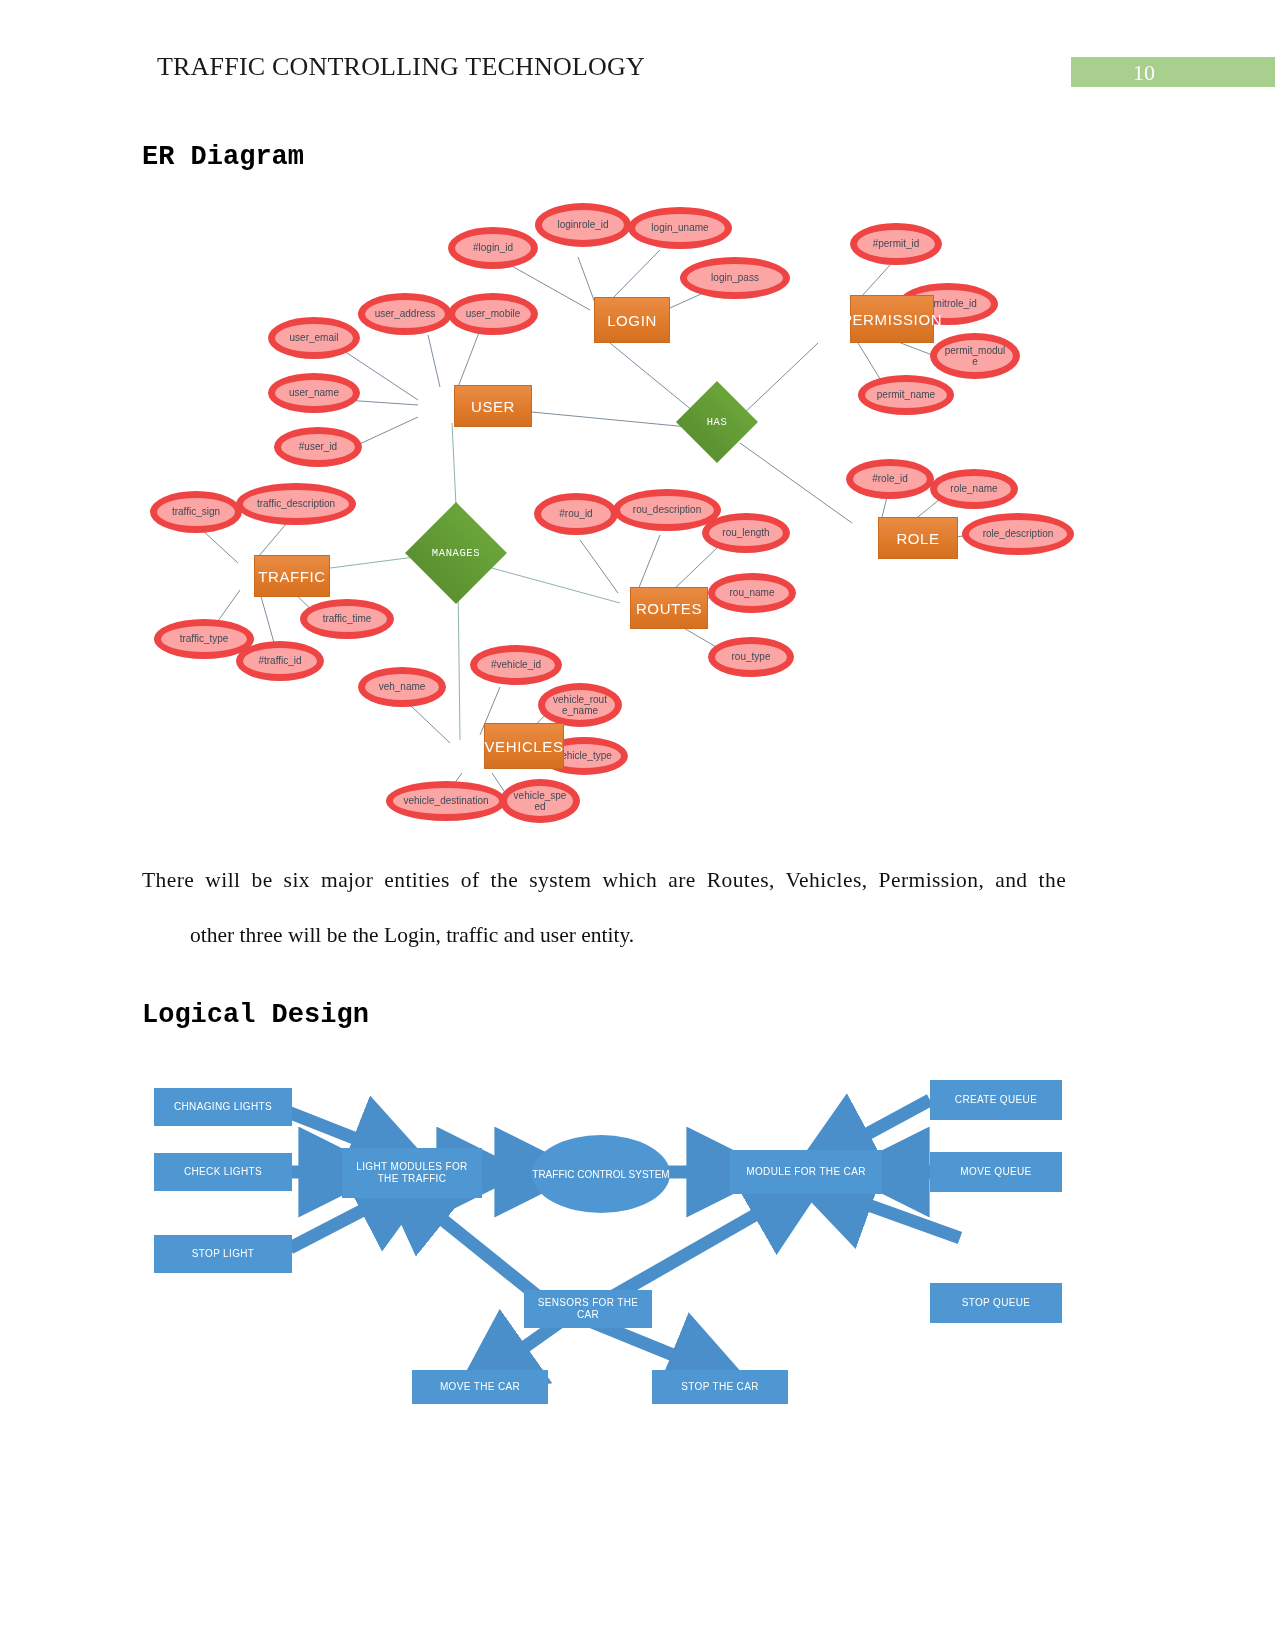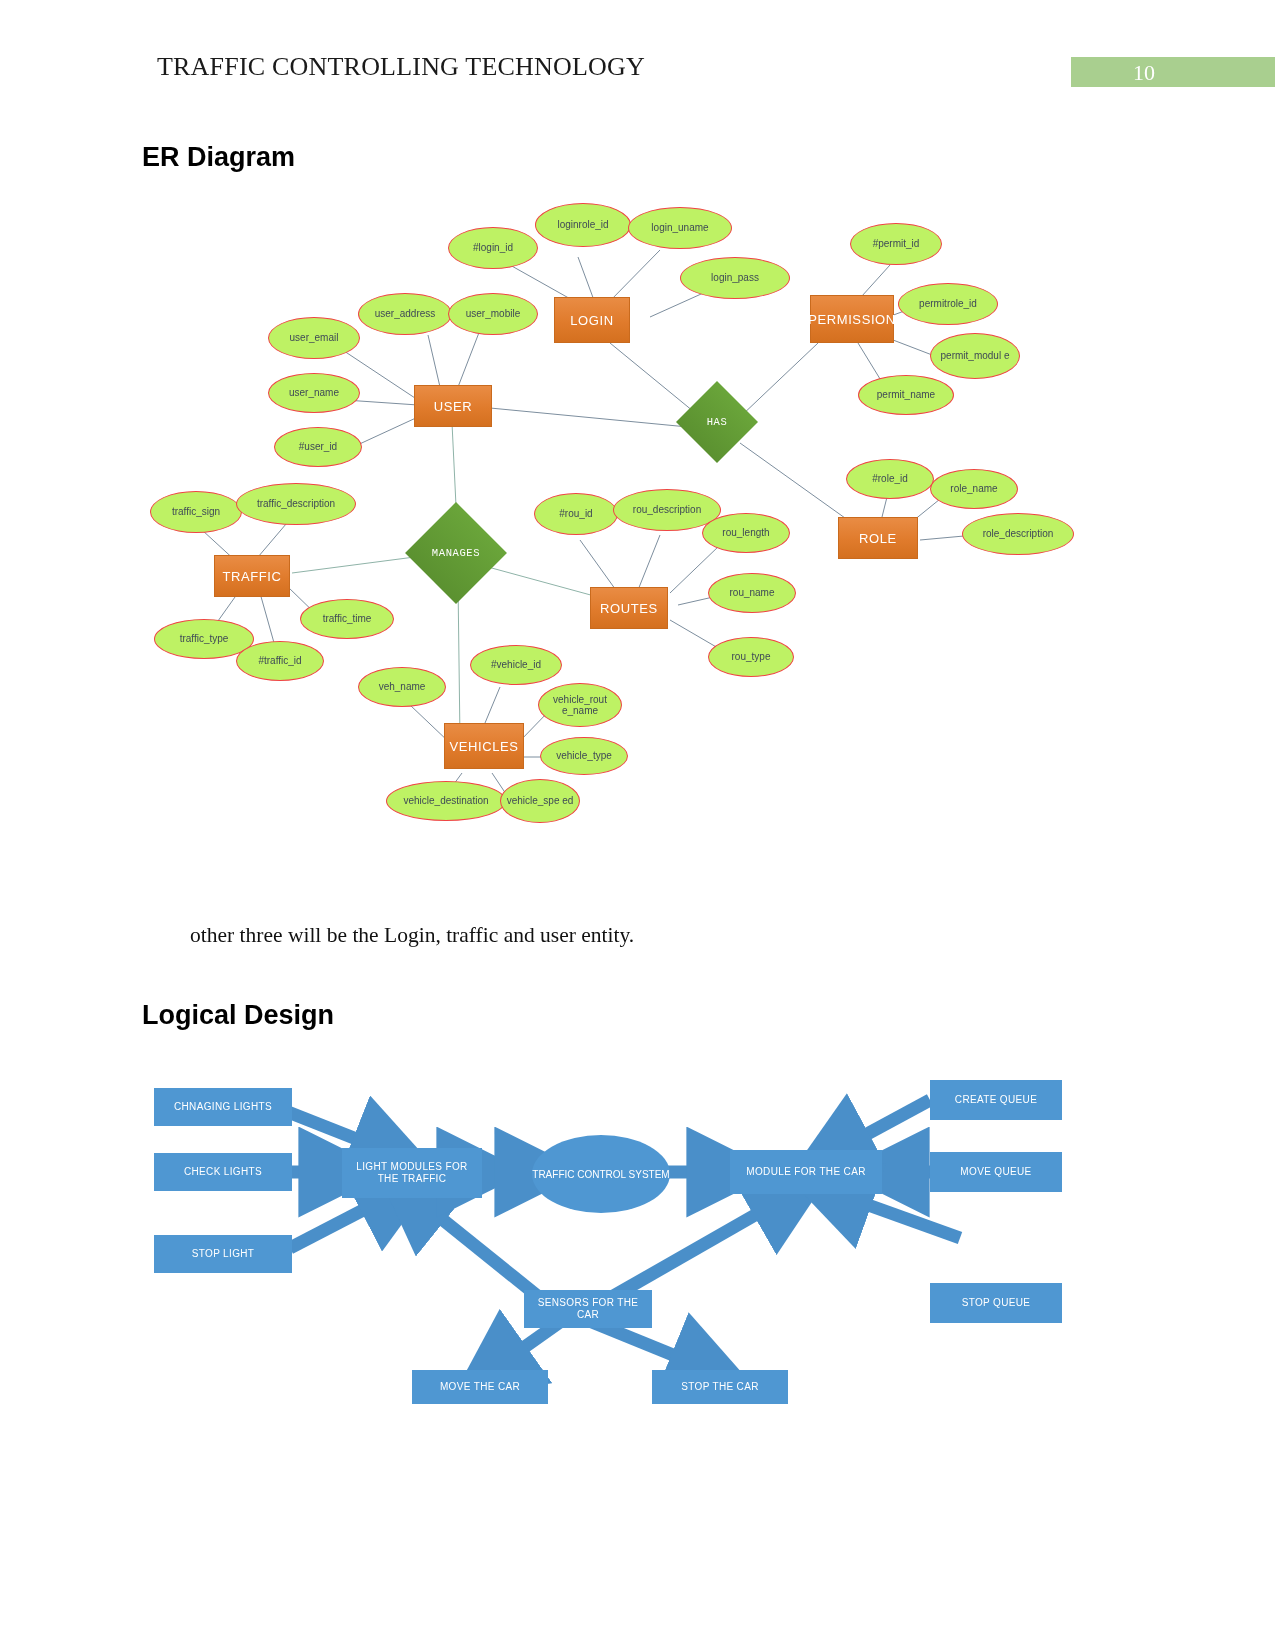--- a/index.html
+++ b/index.html
@@ -43,21 +43,21 @@
     position: absolute;
     left: 1085px; top: 60px;
     font-size: 22px;
     color: #ffffff;
     margin-left: 48px;
   }
 
   
   .h-sec {
     position: absolute;
-    font-family: Liberation Sans, sans-serif;
+    font-family: Liberation Mono, monospace;
     font-weight: bold;
     font-size: 27px;
     color: #000;
   }
   .h-er { left: 142px; top: 142px; }
   .h-ld { left: 142px; top: 1000px; }
 
   .body-line {
     position: absolute;
     font-size: 21.5px;
@@ -82,21 +82,22 @@
     align-items: center;
     justify-content: center;
     text-align: center;
     font-family: "Liberation Sans", sans-serif;
     color: #ffffff;
     letter-spacing: 0.6px;
   }
   .entity {
     background: linear-gradient(180deg,#e98c44 0%, #e07b2c 55%, #d4701f 100%);
     border: 1px solid #c96a1d;
-    font-size: 13px;
+    font-size: 15px;
+    margin-left: 40px;
   }
   .diamond-wrap {
     position: absolute;
   }
   .diamond-wrap .dm {
     position: absolute;
     left: 0; top: 0;
     width: 100%; height: 100%;
     background: linear-gradient(180deg,#6aa53a 0%,#5b9130 100%);
     transform: rotate(45deg);
@@ -108,23 +109,23 @@
     display: flex; align-items: center; justify-content: center;
     font-family: Liberation Mono, monospace;
     color: #fff;
     font-size: 10.5px;
     letter-spacing: 0.6px;
   }
 
   .attr {
     position: absolute;
     box-sizing: border-box;
-    border: 1px solid #ef4444;
+    border: 7px solid #ef4444;
     border-radius: 50%;
-    background: #bef264;
+    background: #fca5a5;
     display: flex;
     align-items: center;
     justify-content: center;
     text-align: center;
     font-family: "Liberation Sans", sans-serif;
     font-size: 10px;
     color: #3f4a56;
     line-height: 1.15;
     padding: 0 4px;
   }
@@ -290,20 +291,21 @@
     <div class="diamond-wrap" style="left:548px; top:198px; width:58px; height:58px;">
       <div class="dm"></div>
       <div class="dlabel">HAS</div>
     </div>
     <div class="diamond-wrap" style="left:280px; top:322px; width:72px; height:72px;">
       <div class="dm"></div>
       <div class="dlabel">MANAGES</div>
     </div>
   </div>
 
+  <div class="body-line bl1">There will be six major entities of the system which are Routes, Vehicles, Permission, and the</div>
   <div class="body-line bl2">other three will be the Login, traffic and user entity.</div>
 
   <div class="h-sec h-ld">Logical Design</div>
 
   <div class="ld-canvas">
     <svg width="950" height="390">
       <defs>
         <marker id="ah" markerWidth="7" markerHeight="7" refX="3.2" refY="3.5" orient="auto">
           <polygon points="0,0 7,3.5 0,7" fill="#4a8fc9"></polygon>
         </marker>

